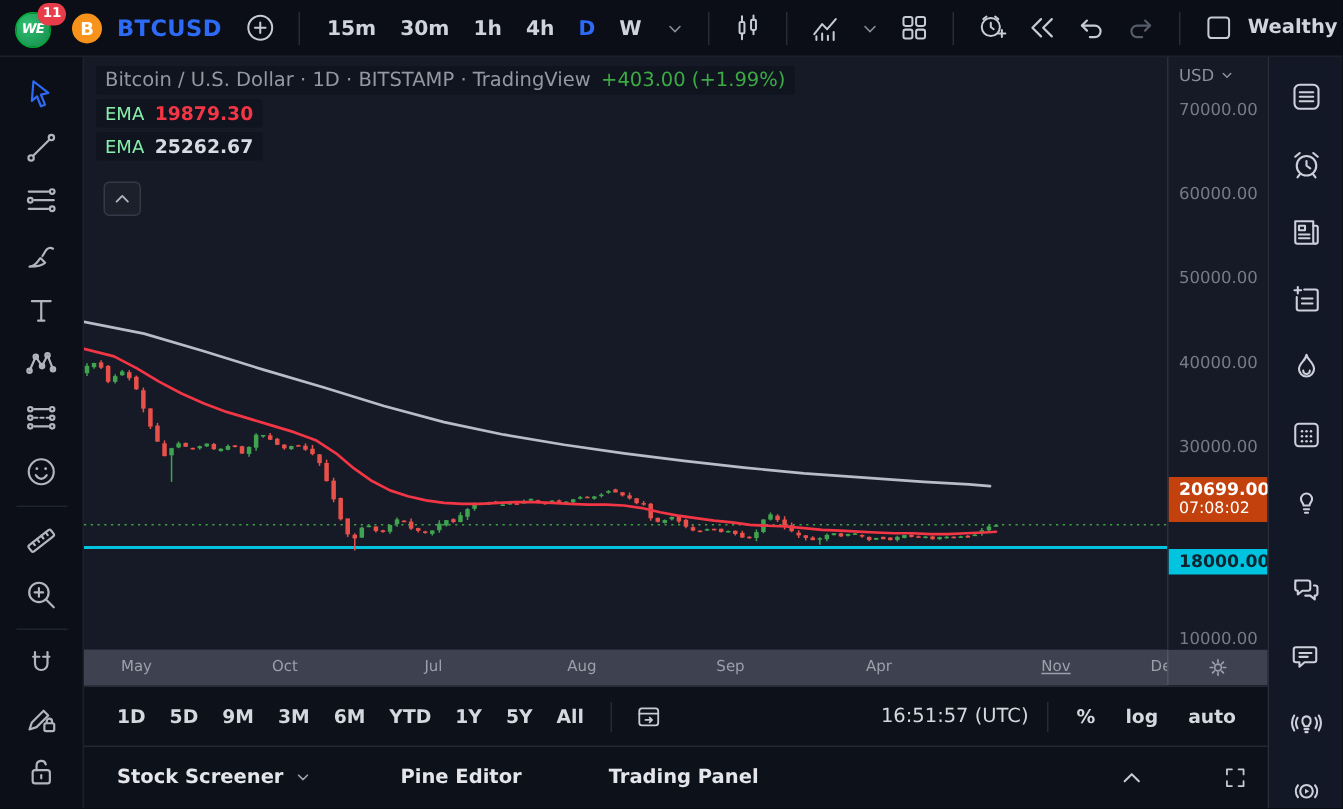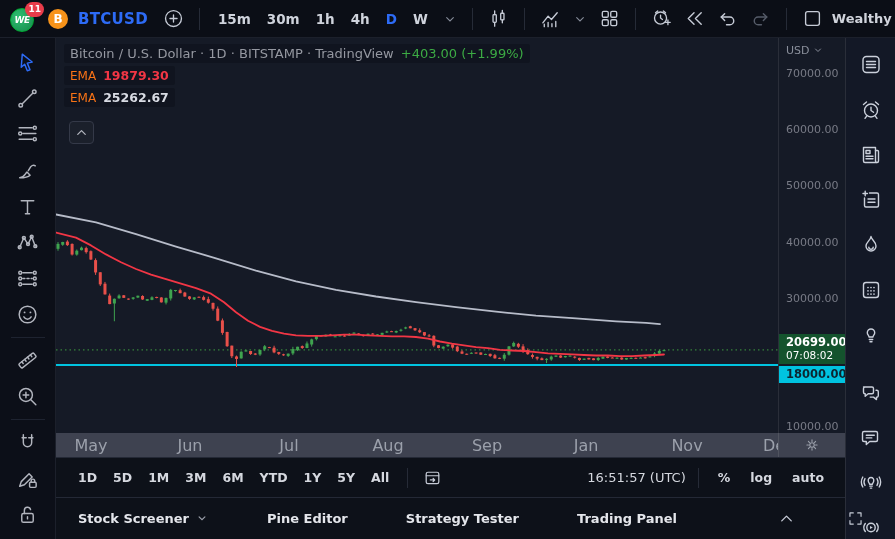--- a/index.html
+++ b/index.html
@@ -42,21 +42,21 @@
   .tool-btn.active{color:#2d6bf6;}
   .tool-divider{width:34px;height:1px;background:#1e2330;margin:3px 0;}
   
   .chart-wrap{grid-column:2;grid-row:2;position:relative;background:#151a26;overflow:hidden;}
   .chart-wrap svg.plot{position:absolute;left:0;top:0;}
   .legend{position:absolute;left:8px;top:6px;z-index:3;font-size:13px;}
   .lgd-row{display:flex;align-items:center;gap:7px;margin-bottom:3px;width:fit-content;
            background:rgba(13,17,26,.55);padding:2px 6px;border-radius:2px;}
   .lgd-title{color:#9598a1;}
   .lgd-change{color:#3cab44;}
-  .lgd-label{color:#f97316;font-size:12px;}
+  .lgd-label{color:#86efac;font-size:12px;}
   .lgd-value{font-size:12.5px;font-weight:600;}
   .collapse-btn{position:absolute;left:13px;top:83px;width:25px;height:23px;background:#1b202b;border:1px solid #343948;
                 border-radius:4px;color:#b2b5be;display:flex;align-items:center;justify-content:center;cursor:pointer;padding:0;}
   .collapse-btn svg{width:15px;height:15px;}
   
   .price-axis{grid-column:3;grid-row:2;position:relative;background:#151a26;border-left:1px solid #2a2e39;
               font-size:11px;color:#787b86;overflow:hidden;}
   .axis-currency{position:absolute;left:7px;top:6px;display:flex;gap:2px;color:#8a8f9b;cursor:pointer;}
   .axis-currency svg{width:12px;height:12px;}
   .tick{position:absolute;left:7px;transform:translateY(-50%);white-space:nowrap;}
@@ -66,21 +66,21 @@
   .alert-label{position:absolute;left:0;width:100%;color:#0c2530;font-weight:bold;font-size:11.5px;padding:1.5px 0 1.5px 7px;}
   
   .right-sidebar{grid-column:4;grid-row:2/6;background:#131826;border-left:1px solid #2a2e39;
                  display:flex;flex-direction:column;align-items:center;padding-top:10px;gap:13px;}
   .side-btn{width:36px;height:32px;display:flex;align-items:center;justify-content:center;background:none;border:none;
             color:#cbd0db;cursor:pointer;flex:0 0 auto;}
   .side-btn svg{width:27px;height:27px;}
   .side-divider{width:30px;height:1px;background:#2a2f3c;}
   
   .time-strip{grid-column:2;grid-row:3;position:relative;background:#3e4250;overflow:hidden;cursor:ew-resize;}
-  .month{position:absolute;top:50%;transform:translate(-50%,-50%);font-size:16px;color:#9ba0ab;}
+  .month{position:absolute;top:50%;transform:translate(-50%,-50%);font-size:10px;color:#9ba0ab;}
   .gear-cell{grid-column:3;grid-row:3;background:#3e4250;border-left:1px solid #50545f;
              display:flex;align-items:center;justify-content:center;color:#9ba0ab;cursor:pointer;}
   .gear-cell svg{width:18px;height:18px;}
   
   .range-bar{grid-column:2/4;grid-row:4;background:#0d1119;border-top:1px solid #242936;
              display:flex;align-items:center;padding:0 14px 0 16px;gap:4px;}
   .range-btn{font-size:12.5px;font-weight:600;color:#d5d8df;background:none;border:none;padding:4px 6px;
              border-radius:4px;cursor:pointer;font-family:inherit;}
   .rb-sep{width:1px;height:20px;background:#262b37;margin:0 8px;}
   .goto-btn{color:#c6cbd6;background:none;border:none;cursor:pointer;padding:2px;display:flex;}
@@ -598,21 +598,21 @@
         </svg>
     </div>
     <div id="axis-ticks">
         <div class="tick" style="top: 35px;">70000.00</div>
         <div class="tick" style="top: 91.1667px;">60000.00</div>
         <div class="tick" style="top: 147.333px;">50000.00</div>
         <div class="tick" style="top: 203.5px;">40000.00</div>
         <div class="tick" style="top: 259.667px;">30000.00</div>
         <div class="tick" style="top: 388px;">10000.00</div>
       </div>
-    <div class="px-label" id="current-price-label" style="background: #14532d; top: 296px;">
+    <div class="px-label" id="current-price-label" style="background: #c2410c; top: 280px;">
       <div>20699.00</div>
       <div class="cd">07:08:02</div>
     </div>
     <div class="alert-label" id="alert-price-label" style="background: rgb(0, 195, 224); top: 327.907px;">
       <span>18000.00</span>
     </div>
   </div>
 
   <aside class="right-sidebar" id="right-sidebar">
       <button class="side-btn">
@@ -693,40 +693,40 @@
         <svg viewBox="0 0 24 24" fill="none" stroke="currentColor" stroke-width="1.4" stroke-linecap="round" stroke-linejoin="round">
           <circle cx="12" cy="12" r="4.2"></circle>
           <path d="M11 10.4l2.8 1.6-2.8 1.6Z" fill="currentColor" stroke="none"></path>
           <path d="M6.3 8a6.5 6.5 0 0 0 0 8 M17.7 8a6.5 6.5 0 0 1 0 8"></path>
         </svg>
       </button>
     </aside>
 
   <div class="time-strip" id="time-strip">
       <div class="month" style="left: 35px;">May</div>
-      <div class="month" style="left: 134px;">Jun</div>
+      <div class="month" style="left: 134px;">Oct</div>
       <div class="month" style="left: 233px;">Jul</div>
       <div class="month" style="left: 332px;">Aug</div>
       <div class="month" style="left: 431px;">Sep</div>
-      <div class="month" style="left: 530px;">Jan</div>
-      <div class="month" style="left: 631px;">Nov</div>
+      <div class="month" style="left: 530px;">Apr</div>
+      <div class="month" style="left: 648px; text-decoration: underline;">Nov</div>
       <div class="month" style="left: 718px;">De</div>
     </div>
   <div class="gear-cell">
     <svg viewBox="0 0 24 24" fill="none" stroke="currentColor" stroke-width="1.5" stroke-linecap="round">
         <circle cx="12" cy="12" r="3"></circle>
         <path d="M12 5.2v2.1 M12 16.7v2.1 M5.2 12h2.1 M16.7 12h2.1 M7.2 7.2l1.5 1.5 M15.3 15.3l1.5 1.5 M16.8 7.2l-1.5 1.5 M8.7 15.3l-1.5 1.5"></path>
       </svg>
   </div>
 
   <div class="range-bar">
     <div id="range-buttons" style="display:flex;align-items:flex-end;gap:4px;">
         <button class="range-btn">1D</button>
         <button class="range-btn">5D</button>
-        <button class="range-btn">1M</button>
+        <button class="range-btn">9M</button>
         <button class="range-btn">3M</button>
         <button class="range-btn">6M</button>
         <button class="range-btn">YTD</button>
         <button class="range-btn">1Y</button>
         <button class="range-btn">5Y</button>
         <button class="range-btn">All</button>
       </div>
     <div class="rb-sep"></div>
     <button class="goto-btn">
         <svg viewBox="0 0 24 24" fill="none" stroke="currentColor" stroke-width="1.4" stroke-linecap="round" stroke-linejoin="round">
@@ -750,23 +750,20 @@
         <button class="panel-tab">
           <span>Stock Screener</span>
           <svg viewBox="0 0 24 24" fill="none" stroke="currentColor" stroke-width="2" stroke-linecap="round">
             <path d="M7 10l5 5 5-5"></path>
           </svg>
         </button>
         <button class="panel-tab">
           <span>Pine Editor</span>
         </button>
         <button class="panel-tab">
-          <span>Strategy Tester</span>
-        </button>
-        <button class="panel-tab">
           <span>Trading Panel</span>
         </button>
       </div>
     <div class="bp-spacer"></div>
     <button class="bp-btn">
         <svg viewBox="0 0 24 24" fill="none" stroke="currentColor" stroke-width="1.7" stroke-linecap="round" stroke-linejoin="round">
           <path d="M6 15l6-6 6 6"></path>
         </svg>
       </button>
     <button class="bp-btn">

